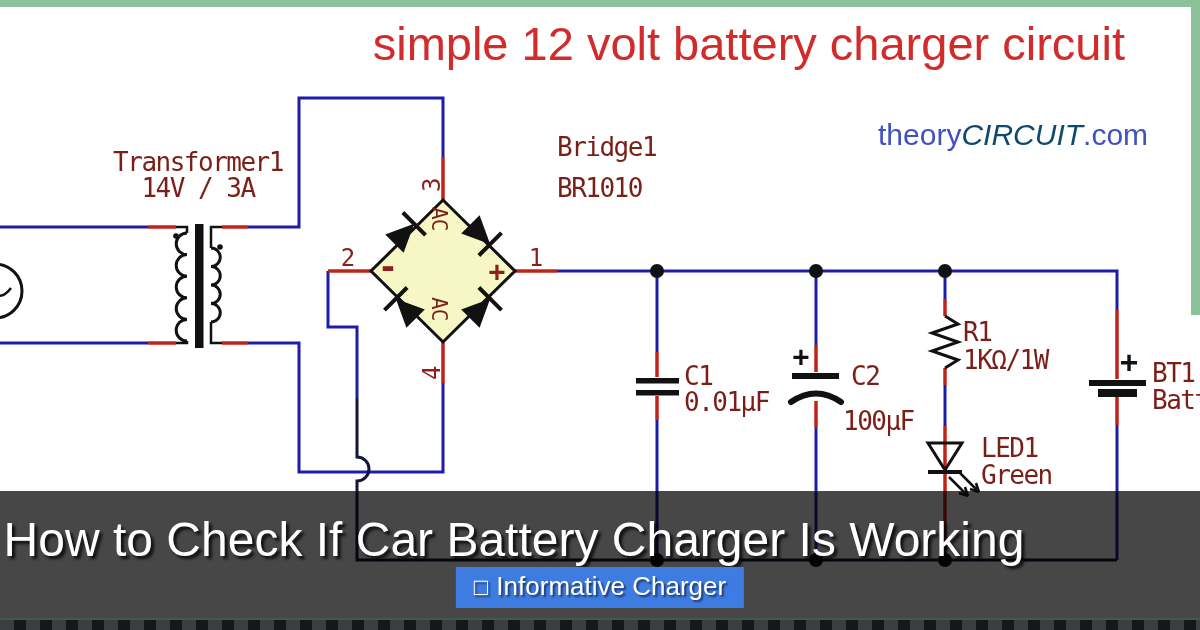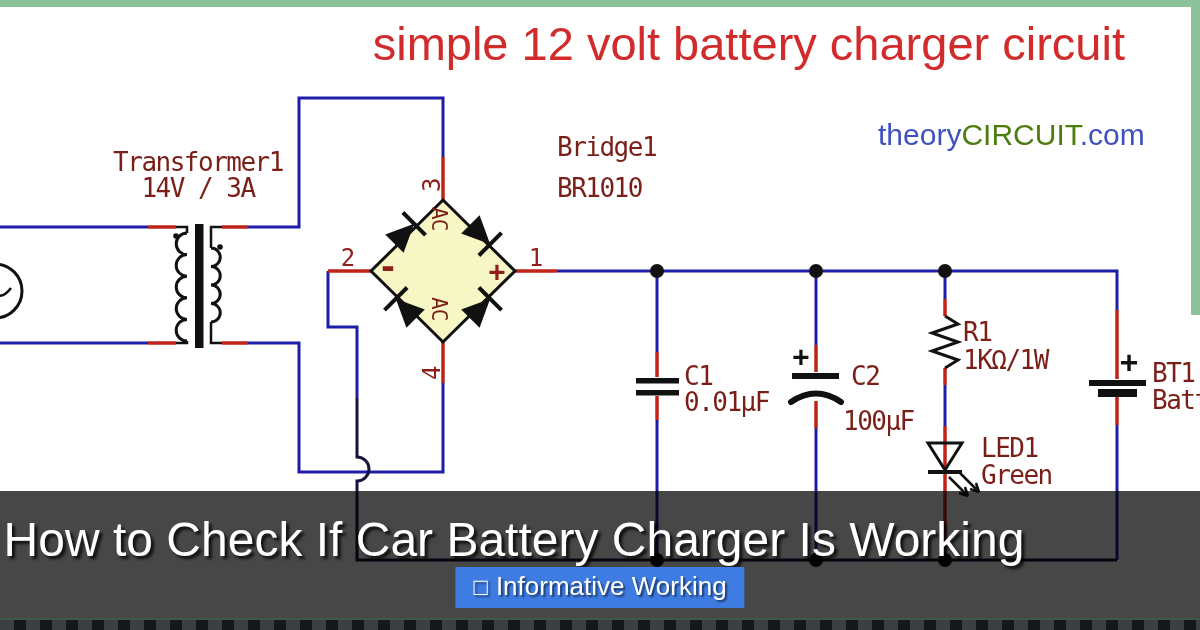--- a/index.html
+++ b/index.html
@@ -8,21 +8,21 @@
   .abs{position:absolute;}
   
   #top-border{left:0;top:0;width:1200px;height:7px;background:#8cc29a;}
   #right-border{left:1191px;top:0;width:9px;height:315px;background:#8cc29a;}
   
   #banner-title{left:0;right:75px;top:16px;text-align:right;
     font-size:47px;font-weight:400;color:#d22b2b;letter-spacing:0px;white-space:nowrap;}
   
   #watermark{left:878px;top:118px;font-size:30px;font-weight:400;white-space:nowrap;}
   #watermark .wm-blue{color:#3f51bd;margin-top:24px;}
-  #watermark .wm-mag{color:#4d7c0f;}
+  #watermark .wm-mag{color:#0c4a6e;font-style:italic;}
   
   #schematic{left:0;top:0;}
   text.lbl{fill:#7a1f18;font-family:"DejaVu Sans Mono",monospace;font-size:26px;letter-spacing:-1.5px;}
   text.pin{fill:#8e1f1a;font-family:"DejaVu Sans Mono",monospace;font-size:24px;}
   text.aclbl{fill:#7a1f18;font-family:"DejaVu Sans Mono",monospace;font-size:21px;letter-spacing:-1px;}
   text.polarity{fill:#111;font-family:"DejaVu Sans Mono",monospace;font-weight:bold;}
   text.bridgepm{fill:#8e1f1a;font-family:"DejaVu Sans Mono",monospace;font-weight:bold;}
   
   #overlay-band{left:0;top:491px;width:1200px;height:127px;background:rgba(0,0,0,0.72);}
   #overlay-headline{left:0;top:515px;width:1028px;text-align:center;color:#ffffff;
@@ -185,15 +185,15 @@
 
 <div id="top-border" class="abs"></div>
 <div id="right-border" class="abs"></div>
 
 <div id="banner-title" class="abs">simple 12 volt battery charger circuit</div>
 
 <div id="watermark" class="abs"><span class="wm-blue">theory</span><span class="wm-mag">CIRCUIT</span><span class="wm-blue">.com</span></div>
 
 <div id="overlay-band" class="abs"></div>
 <div id="overlay-headline" class="abs">How to Check If Car Battery Charger Is Working</div>
-<div id="badge" class="abs"><span class="badge-ico">□</span><span>Informative Working</span></div>
+<div id="badge" class="abs"><span class="badge-ico">□</span><span>Informative Charger</span></div>
 
 <div id="bottom-strip" class="abs"></div>
 
 </body></html>

